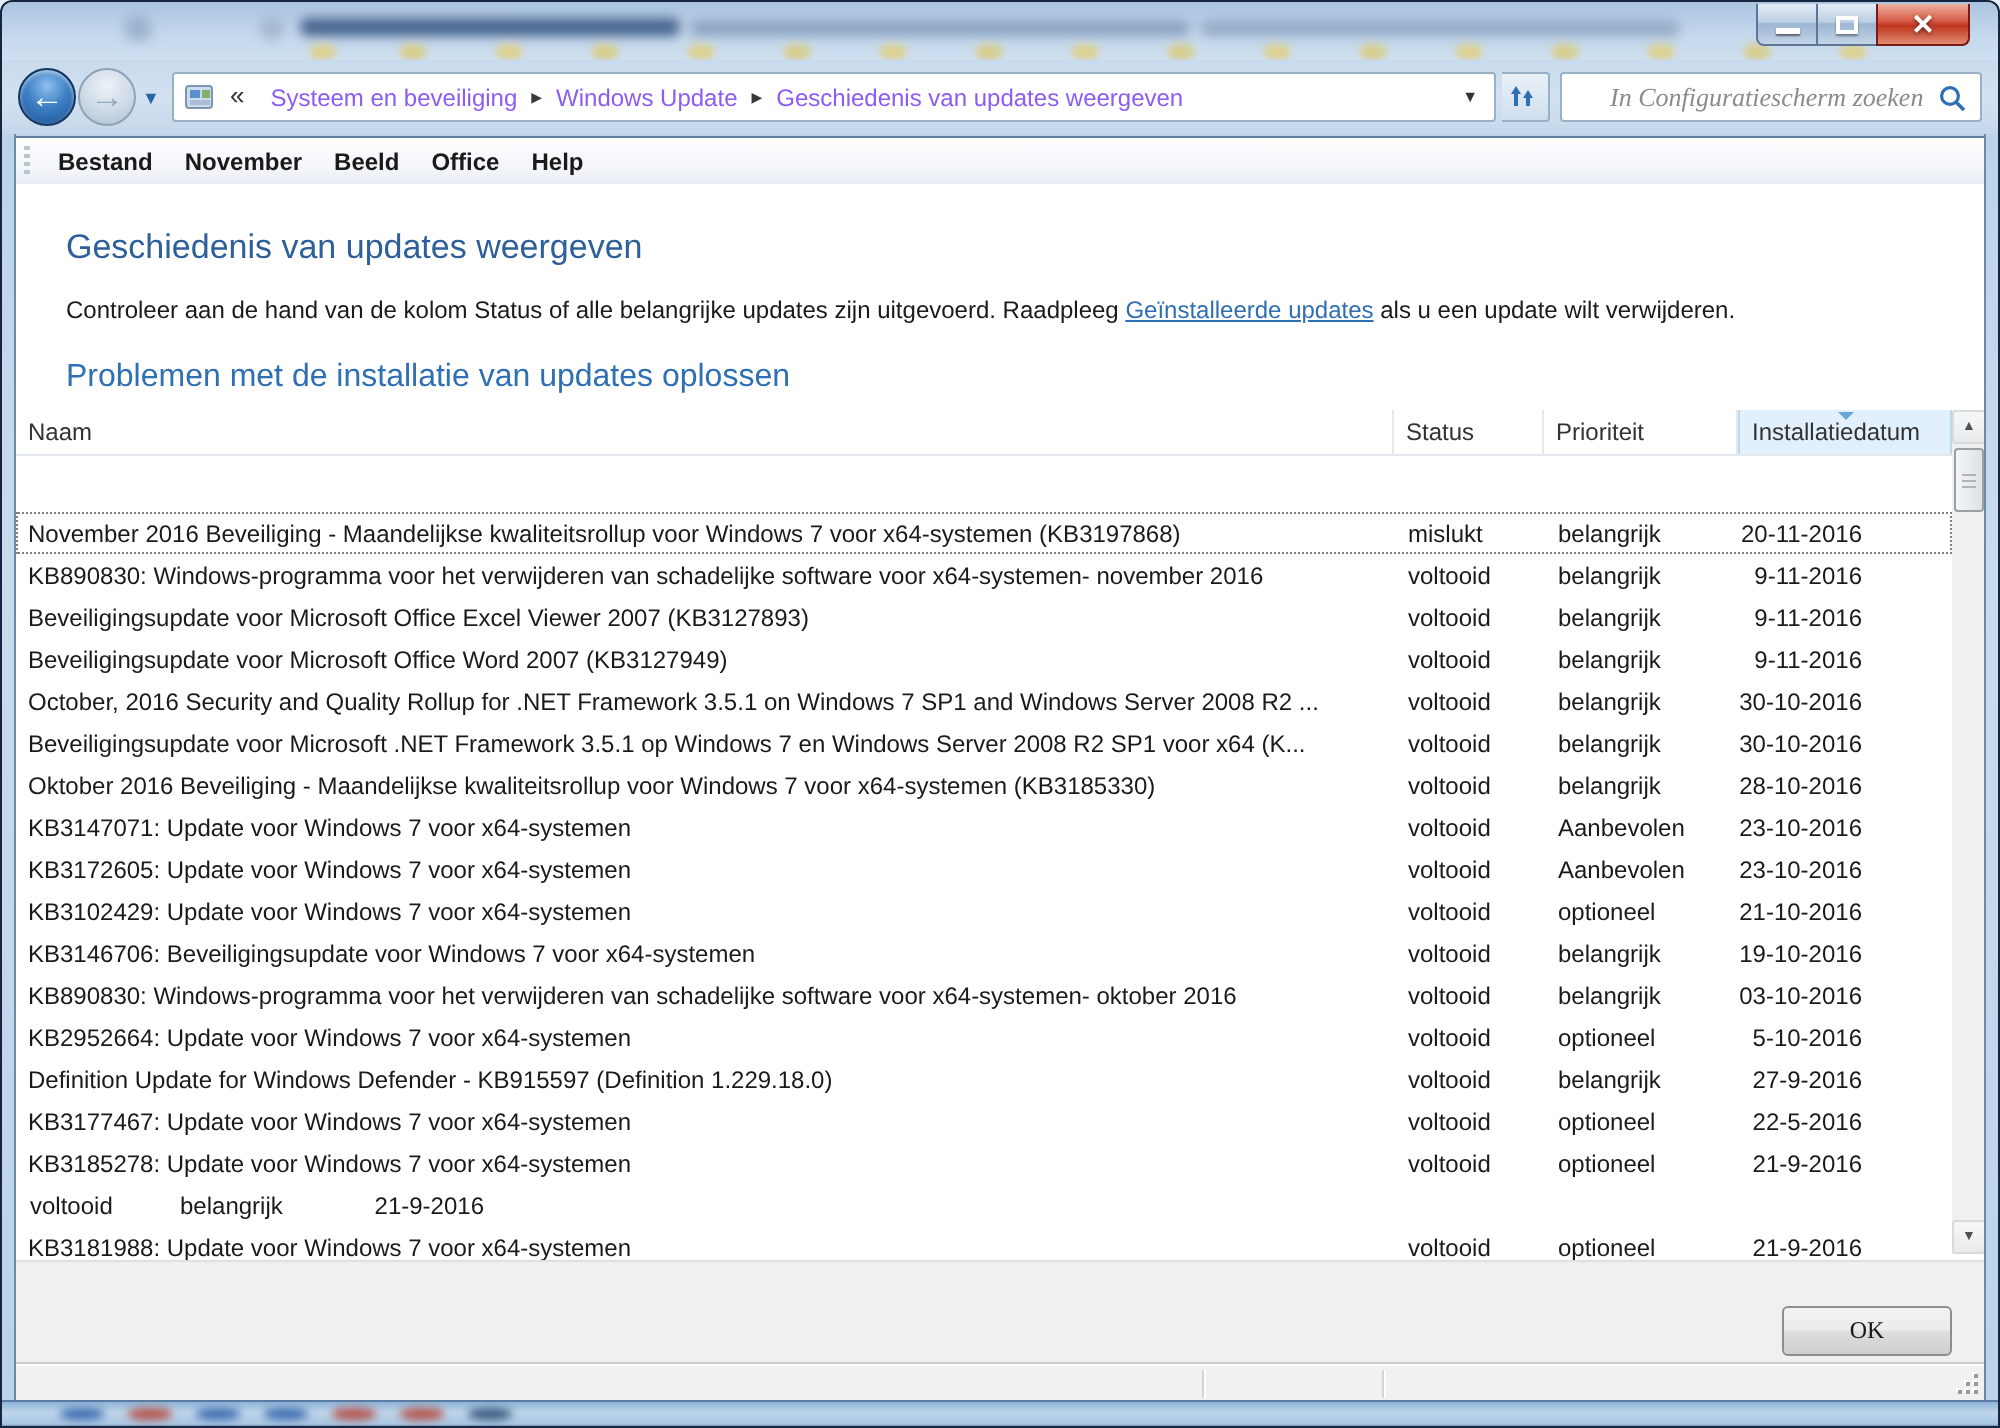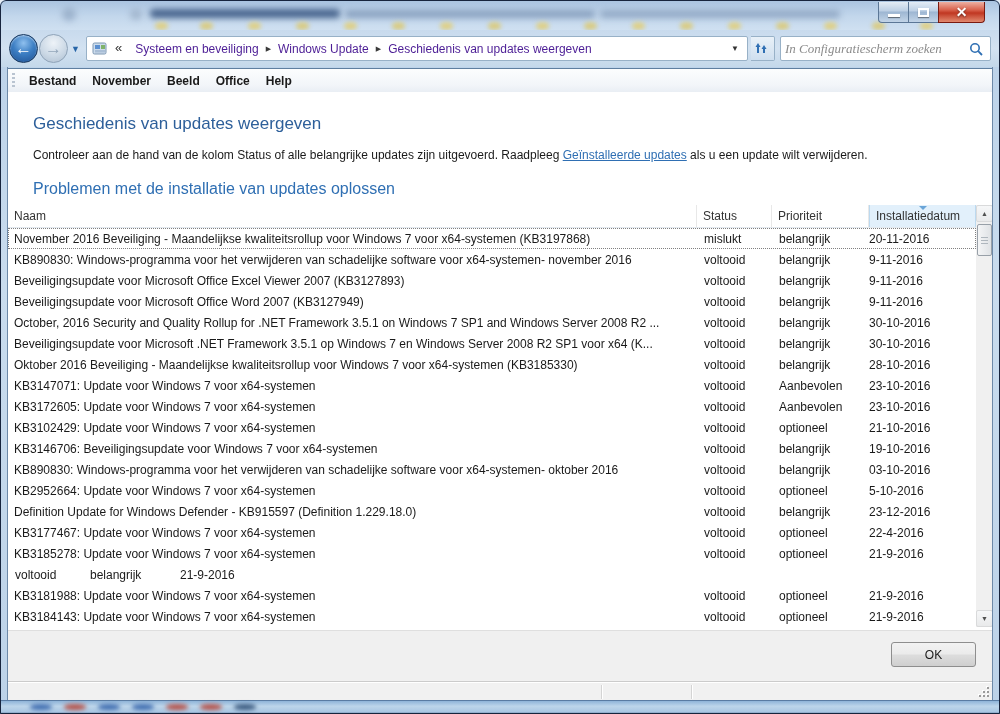--- a/index.html
+++ b/index.html
@@ -32,28 +32,28 @@
                display:flex; align-items:center; justify-content:center; }
   .back { left:9px; background:radial-gradient(circle at 50% 30%,#8fc0ee 0%,#3d7fc4 45%,#1c4f92 100%);
           border:1px solid #17375e; box-shadow:inset 0 1px 2px rgba(255,255,255,.6); color:#fff; font-size:17px; font-weight:bold; z-index:2; }
   .fwd { left:39px; background:radial-gradient(circle at 50% 30%,#eef3f8 0%,#ccd9e6 55%,#aebfd1 100%);
          border:1px solid #8fa3b8; color:#93a6ba; font-size:17px; font-weight:bold; }
   .nav-dd { position:absolute; left:71px; top:14px; color:#2866a8; font-size:9px; }
   .addressbar { position:absolute; left:86px; top:6px; width:662px; height:25px; background:#fff;
                 border:1px solid #98b1c7; border-radius:2px; display:flex; align-items:center; }
   .addr-icon { width:16px; height:16px; margin:0 5px 0 5px; flex:0 0 auto; }
   .crumb-overflow { color:#333; font-size:13px; padding:0 6px 2px 2px; }
-  .crumb { color:#4c1d95; font-size:12px; padding:0 7px; white-space:nowrap; }
+  .crumb { color:#8b5cf6; font-size:12px; padding:0 7px; white-space:nowrap; }
   .crumb-sep { color:#3a3a3a; font-size:7px; padding-top:1px; }
   .addr-dd { margin-left:auto; padding:0 8px; color:#333; font-size:8px; }
   .refreshbtn { position:absolute; left:751px; top:6px; width:24px; height:25px; display:flex; align-items:center; justify-content:center;
                 background:linear-gradient(180deg,#e9f1f8,#cfdfef); border:1px solid #98b1c7; border-left:none; border-radius:0 2px 2px 0; }
   .searchbox { position:absolute; left:780px; top:6px; width:211px; height:25px; background:#fff;
                border:1px solid #98b1c7; border-radius:2px; display:flex; align-items:center; }
-  .searchbox input { flex:1; border:none; outline:none; height:21px; padding:0 4px 0 4px;
+  .searchbox input { flex:1; border:none; outline:none; height:21px; padding:0 4px 0 24px;
                      font-family:"Liberation Serif", serif; font-style:italic; font-size:13px; color:#333; background:transparent; }
   .searchbox input::placeholder { color:#8b8b8b; font-style:italic; }
   .search-ic { margin-right:7px; flex:0 0 auto; }
 
   
   .client-edge-l, .client-edge-r { position:absolute; top:67px; width:1px; height:633px; background:#6d89a8; z-index:3; }
   .client-edge-l { left:7px; } .client-edge-r { left:992px; }
 
   
   .menubar { position:absolute; left:8px; top:68px; width:984px; height:24px;
@@ -76,44 +76,44 @@
   .lv-head { position:absolute; left:0; top:0; width:968px; height:23px; background:#fff; border-bottom:1px solid #e3e9ef; display:flex; }
   .hcell { font-size:12px; color:#333; padding:4px 0 0 6px; border-right:1px solid #e8e8e8; position:relative; }
   .h-name { width:689px; }
   .h-status { width:75px; }
   .h-priority { width:97px; }
   .h-date { width:107px; background:#e2f0fb; border-left:1px solid #bcd9ef; border-right:1px solid #bcd9ef; }
   .sortmark { position:absolute; left:50%; top:1px; margin-left:-4px; width:0; height:0;
               border-left:4px solid transparent; border-right:4px solid transparent; border-top:4px solid #6aa5d8; }
   .lv-body { position:absolute; left:0; top:23px; width:968px; }
   .lv-row { display:flex; height:21px; align-items:center; }
-  .lv-row.focused { outline:1px dotted #808080; outline-offset:-1px; }
+  .lv-row.focused { outline:1px dotted #808080; outline-offset:-1px;margin-top:28px; }
   .cell { font-size:12px; color:#1a1a1a; white-space:nowrap; overflow:hidden; }
   .c-name { width:689px; padding-left:6px; }
   .c-status { width:75px; padding-left:7px; }
   .c-priority { width:97px; padding-left:7px; }
-  .c-date { width:107px; padding-right:33px; }
+  .c-date { width:107px; text-align:right; padding-right:45px; }
 
   
   .vscroll { position:absolute; right:0; top:0; width:17px; height:422px; background:#f0f0f0; }
   .sbtn { position:absolute; left:0; width:17px; height:17px; background:linear-gradient(180deg,#f6f7f8,#e9eaeb);
           border:1px solid #d9dadb; border-radius:2px; display:flex; align-items:center; justify-content:center;
           font-size:7px; color:#505050; }
   .sbtn.up { top:0; } .sbtn.down { bottom:0; }
   .sthumb { position:absolute; left:1px; top:19px; width:15px; height:32px; border:1px solid #98a0a8; border-radius:2px;
             background:linear-gradient(90deg,#f4f5f6,#dfe2e5); }
   .sthumb::after { content:""; position:absolute; left:3px; right:3px; top:12px; height:7px;
             background:repeating-linear-gradient(180deg,#aeb6bd 0 1px,transparent 1px 3px); }
 
   
   .bottompanel { position:absolute; left:8px; top:630px; width:984px; height:51px; background:#f0f0f0; border-top:1px solid #dfdfdf; }
-  .okbtn { position:absolute; right:16px; top:11px; width:85px; height:25px;
+  .okbtn { position:absolute; right:16px; top:22px; width:85px; height:25px;
            border:1px solid #8e8e8e; border-radius:3px; font-size:12px; color:#1a1a1a;
            background:linear-gradient(180deg,#f2f2f2 0%,#ebebeb 48%,#dddddd 52%,#cfcfcf 100%);
-           display:flex; align-items:center; justify-content:center; cursor:pointer; }
+           display:flex; align-items:center; justify-content:center; cursor:pointer;font-family:Liberation Serif, serif; }
   .statusbar { position:absolute; left:8px; top:681px; width:984px; height:19px; background:#f1f1f1;
                border-top:1px solid #cbcbcb; box-shadow:inset 0 1px 0 #fff; }
   .st-sep { position:absolute; top:3px; width:1px; height:14px; background:#d4d4d4; box-shadow:1px 0 0 #fff; }
   .grip { position:absolute; right:3px; bottom:3px; width:12px; height:12px; }
   .grip i { position:absolute; width:2px; height:2px; background:#9a9a9a; box-shadow:-1px -1px 0 #fff; }
 
   
   .bottomframe { position:absolute; left:0; top:700px; width:1000px; height:14px;
                  background:linear-gradient(180deg,#8fb4d8 0%,#bdd5ea 40%,#a9c6e2 85%,#44618a 100%);
                  border-top:1px solid #5a7ca3; }
@@ -305,27 +305,27 @@
           <div class="lv-row">
     <div class="cell c-name">KB2952664: Update voor Windows 7 voor x64-systemen</div>
     <div class="cell c-status">voltooid</div>
     <div class="cell c-priority">optioneel</div>
     <div class="cell c-date">5-10-2016</div>
   </div>
           <div class="lv-row">
     <div class="cell c-name">Definition Update for Windows Defender - KB915597 (Definition 1.229.18.0)</div>
     <div class="cell c-status">voltooid</div>
     <div class="cell c-priority">belangrijk</div>
-    <div class="cell c-date">23-12-2016</div>
+    <div class="cell c-date">27-9-2016</div>
   </div>
           <div class="lv-row">
     <div class="cell c-name">KB3177467: Update voor Windows 7 voor x64-systemen</div>
     <div class="cell c-status">voltooid</div>
     <div class="cell c-priority">optioneel</div>
-    <div class="cell c-date">22-4-2016</div>
+    <div class="cell c-date">22-5-2016</div>
   </div>
           <div class="lv-row">
     <div class="cell c-name">KB3185278: Update voor Windows 7 voor x64-systemen</div>
     <div class="cell c-status">voltooid</div>
     <div class="cell c-priority">optioneel</div>
     <div class="cell c-date">21-9-2016</div>
   </div>
           <div class="lv-row">
     <div class="cell c-status">voltooid</div>
     <div class="cell c-priority">belangrijk</div>

